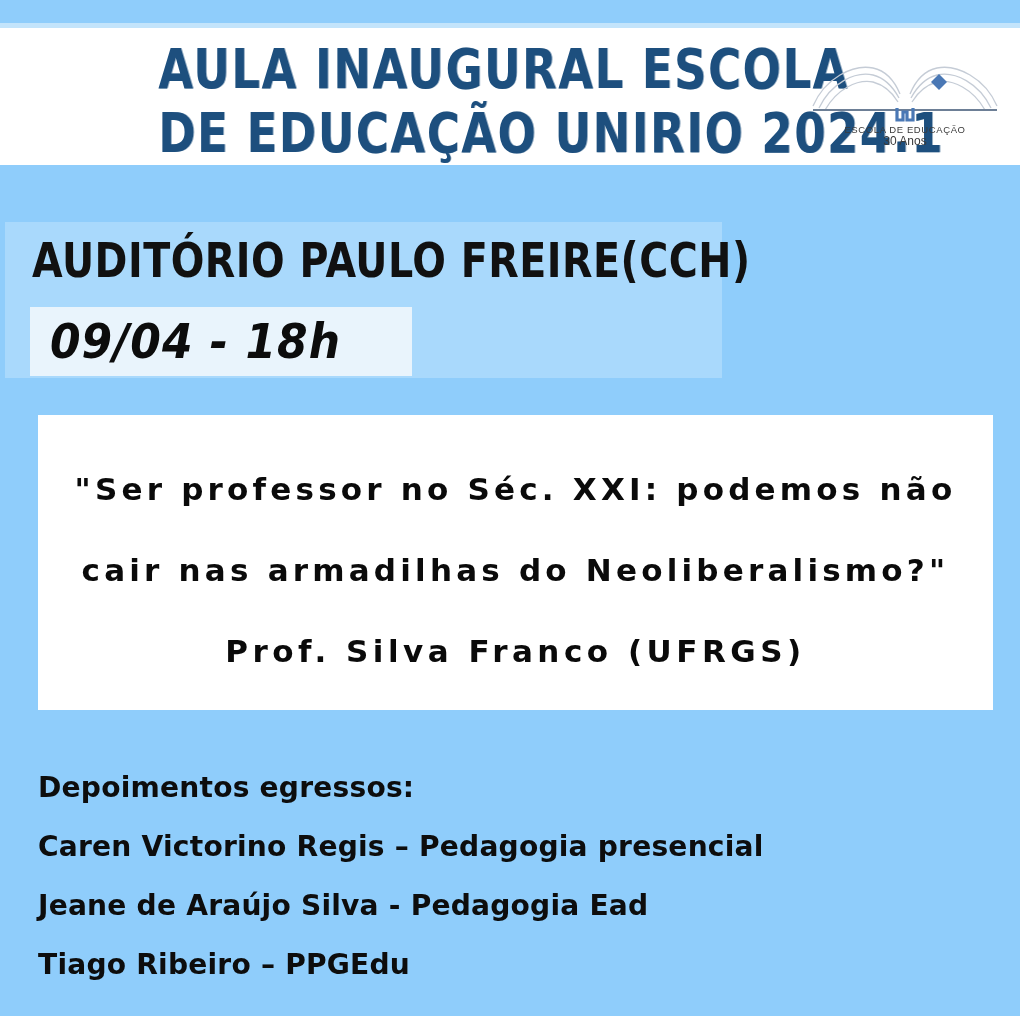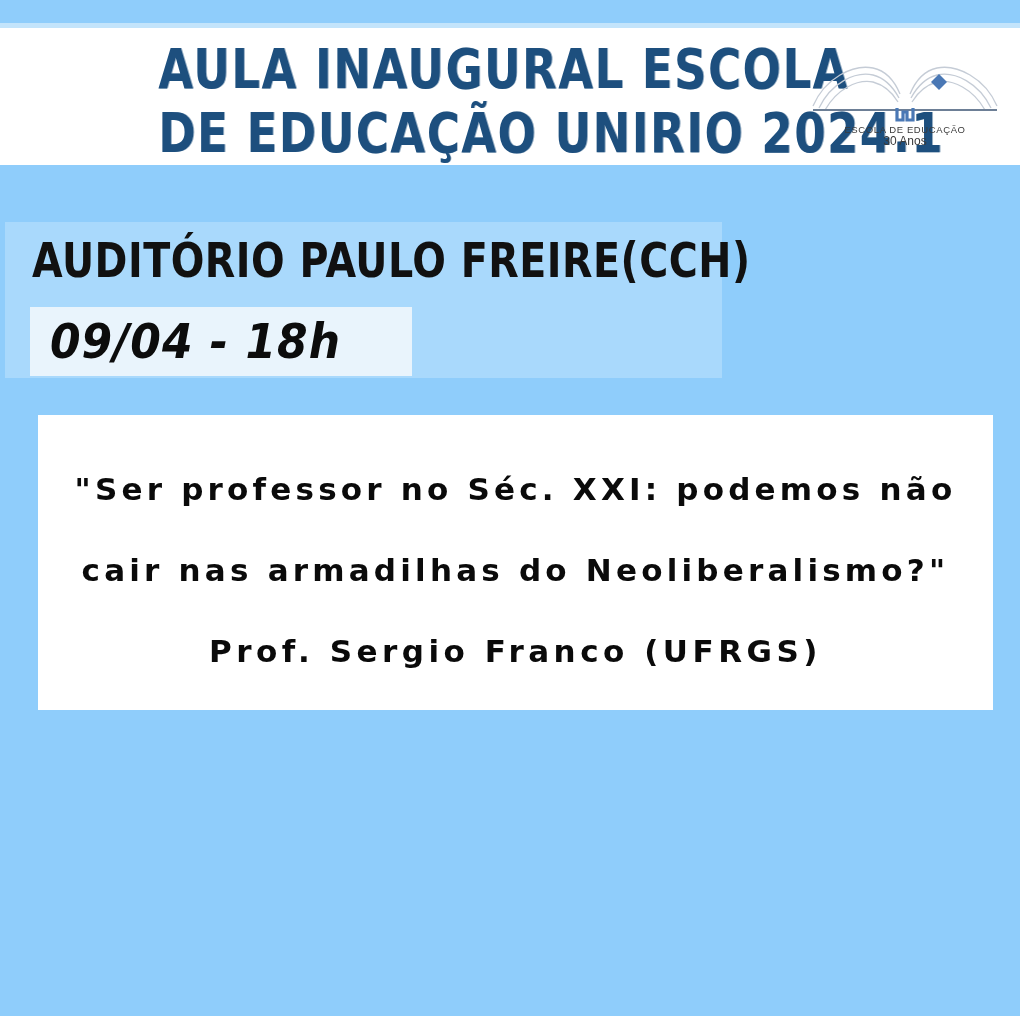--- a/index.html
+++ b/index.html
@@ -206,18 +206,24 @@
 
   <div class="place-panel"></div>
   <div class="place-text">AUDITÓRIO PAULO FREIRE(CCH)</div>
   <div class="date-box"></div>
   <div class="date-text">09/04 - 18h</div>
 
   <div class="quote-box">
     <div class="quote-inner">
       <span class="quote-line">"Ser professor no Séc. XXI: podemos não</span>
       <span class="quote-line">cair nas armadilhas do Neoliberalismo?"</span>
-      <span class="quote-line speaker">Prof. Sergio Franco (UFRGS)</span>
+      <span class="quote-line speaker">Prof. Silva Franco (UFRGS)</span>
     </div>
   </div>
 
+  <div class="testimonials">
+    <span class="testi-line">Depoimentos egressos:</span>
+    <span class="testi-line">Caren Victorino Regis –  Pedagogia presencial</span>
+    <span class="testi-line">Jeane de Araújo Silva  -  Pedagogia Ead</span>
+    <span class="testi-line">Tiago Ribeiro –  PPGEdu</span>
+  </div>
 
 </div>
 
 </body></html>

